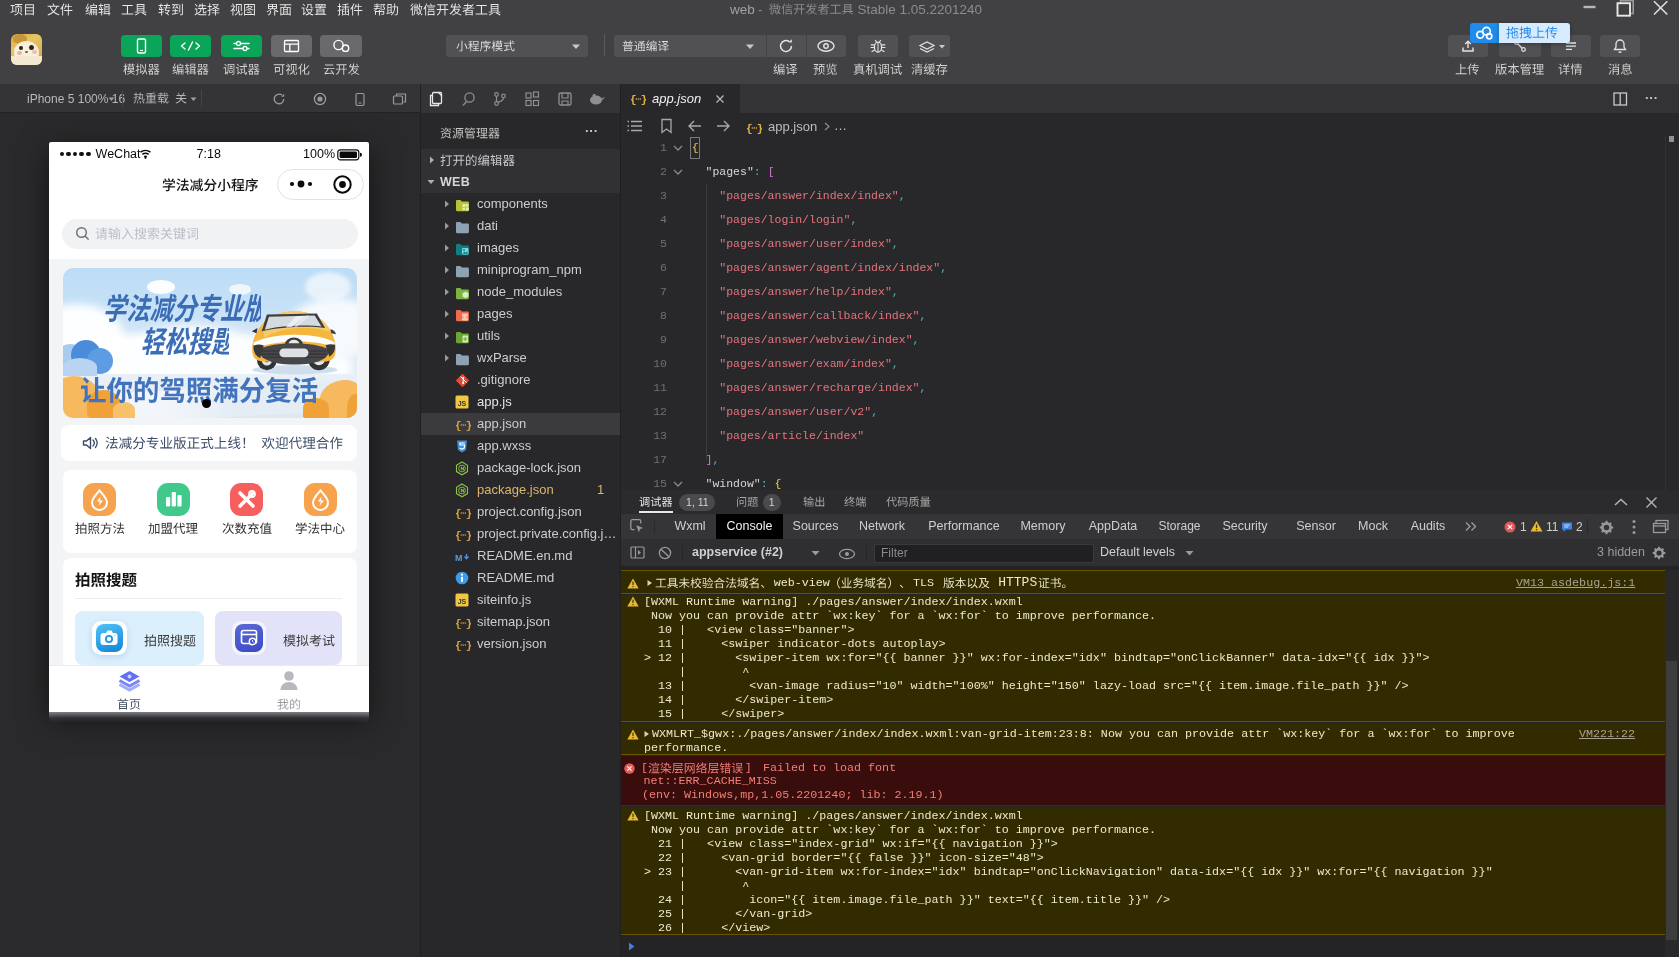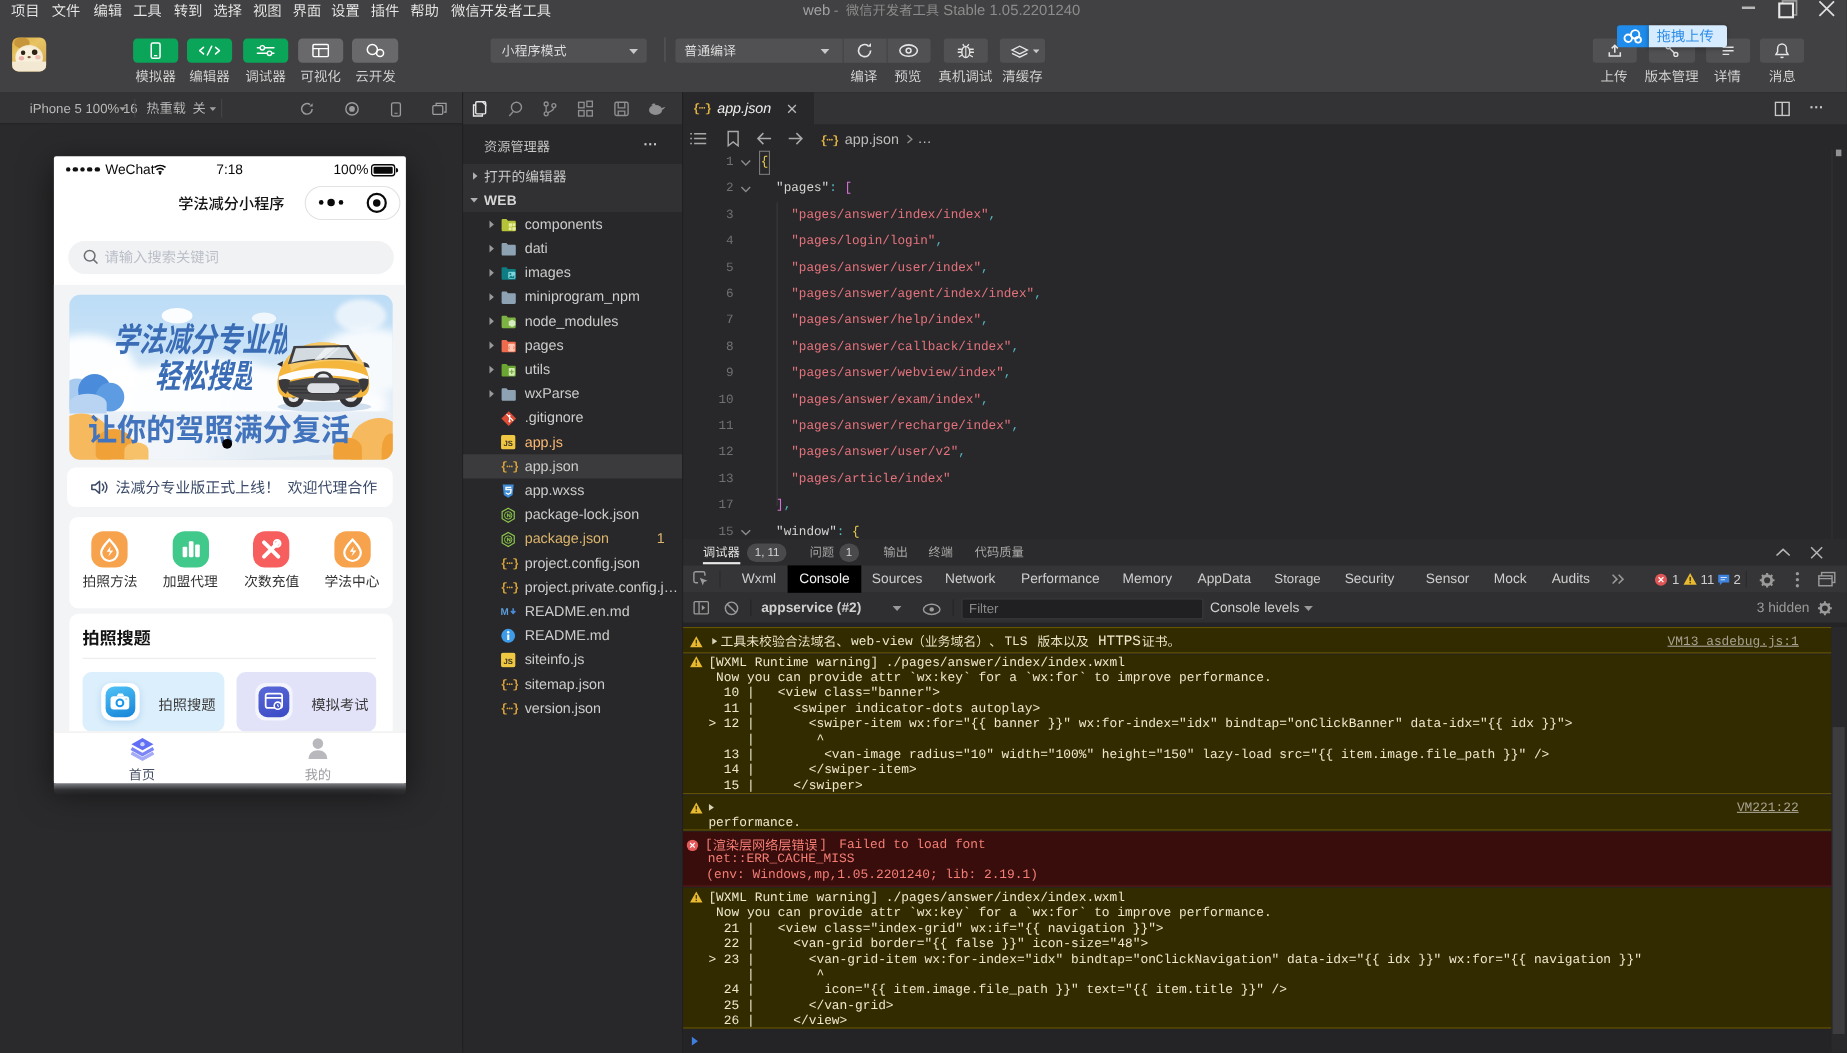--- a/index.html
+++ b/index.html
@@ -1125,21 +1125,21 @@
         <path d="M7.5 0.8L14.2 7.5 7.5 14.2 0.8 7.5z" fill="#de4c36"></path>
         <path d="M5.5 3.5l6 6M8.2 4.5v6" stroke="#fff" stroke-width="1" fill="none"></path>
         <circle cx="8.2" cy="5" r="1" fill="#fff"></circle>
         <circle cx="8.2" cy="10" r="1" fill="#fff"></circle>
       </svg></div>
     <div style="position:absolute;left:477.0px;top:370.2px;height:19.5px;display:flex;align-items:center;white-space:pre;font-family:'Liberation Sans';font-size:13px;font-weight:normal;font-style:normal;color:#cdcdcd;">.gitignore</div>
     <div style="position:absolute;left:455px;top:395.0px;"><svg width="14" height="14" viewBox="0 0 14 14">
         <rect x="0.5" y="0.5" width="13" height="13" rx="1.5" fill="#efc742"></rect>
         <text x="7" y="10.5" font-family="Liberation Sans" font-size="7" font-weight="bold" fill="#3a3422" text-anchor="middle">JS</text>
       </svg></div>
-    <div style="position:absolute;left:477.0px;top:392.2px;height:19.5px;display:flex;align-items:center;white-space:pre;font-family:'Liberation Sans';font-size:13px;font-weight:normal;font-style:normal;color:#fdba74;">app.js</div>
+    <div style="position:absolute;left:477.0px;top:392.2px;height:19.5px;display:flex;align-items:center;white-space:pre;font-family:'Liberation Sans';font-size:13px;font-weight:normal;font-style:normal;color:#e5e5e5;">app.js</div>
     <div style="position:absolute;left:420px;top:413px;width:200px;height:22px;background:#3b3b3d"></div>
     <div style="position:absolute;left:455px;top:417.0px;"><svg width="16" height="13" viewBox="0 0 16 13">
         <text x="0" y="10.5" font-family="Liberation Mono" font-size="11" font-weight="bold" fill="#d9a33c">{</text>
         <circle cx="6.3" cy="7" r="0.8" fill="#d9a33c"></circle>
         <circle cx="8.3" cy="7" r="0.8" fill="#d9a33c"></circle>
         <circle cx="10.3" cy="7" r="0.8" fill="#d9a33c"></circle>
         <text x="10.7" y="10.5" font-family="Liberation Mono" font-size="11" font-weight="bold" fill="#d9a33c">}</text>
       </svg></div>
     <div style="position:absolute;left:477.0px;top:414.2px;height:19.5px;display:flex;align-items:center;white-space:pre;font-family:'Liberation Sans';font-size:13px;font-weight:normal;font-style:normal;color:#cdcdcd;">app.json</div>
     <div style="position:absolute;left:455px;top:439.0px;"><svg width="14" height="15" viewBox="0 0 14 15">
@@ -1437,21 +1437,21 @@
     <svg style="position:absolute;left:810.0px;top:549.0px;" width="11" height="9" viewBox="0 0 11 9">
       <path d="M1.5 2l4 4.5L9.5 2z" fill="#9a9a9a"></path>
     </svg>
     <svg style="position:absolute;left:838.0px;top:547.5px;" width="18" height="12" viewBox="0 0 18 12">
       <ellipse cx="9" cy="6" rx="7.5" ry="4.6" fill="none" stroke="#9a9a9a" stroke-width="1.3"></ellipse>
       <circle cx="9" cy="6" r="2" fill="#9a9a9a"></circle>
     </svg>
     <div style="position:absolute;left:866.0px;top:545.0px;width:1.0px;height:15.0px;background:#242426;"></div>
     <div style="position:absolute;left:874.0px;top:543.5px;width:220.0px;height:19.0px;background:#202022;border:1px solid #3a3a3c;border-radius:2px;"></div>
     <div style="position:absolute;left:881.0px;top:543.5px;height:18.0px;display:flex;align-items:center;white-space:pre;font-family:'Liberation Sans';font-size:12px;font-weight:normal;font-style:normal;color:#8a8a8a;">Filter</div>
-    <div style="position:absolute;left:1100.0px;top:543.1px;height:18.8px;display:flex;align-items:center;white-space:pre;font-family:'Liberation Sans';font-size:12.5px;font-weight:normal;font-style:normal;color:#d0d0d0;">Console levels</div>
+    <div style="position:absolute;left:1100.0px;top:543.1px;height:18.8px;display:flex;align-items:center;white-space:pre;font-family:'Liberation Sans';font-size:12.5px;font-weight:normal;font-style:normal;color:#d0d0d0;">Default levels</div>
     <svg style="position:absolute;left:1184.0px;top:549.0px;" width="11" height="9" viewBox="0 0 11 9">
       <path d="M1.5 2l4 4.5L9.5 2z" fill="#9a9a9a"></path>
     </svg>
     <div style="position:absolute;left:1597.0px;top:543.1px;height:18.8px;display:flex;align-items:center;white-space:pre;font-family:'Liberation Sans';font-size:12.5px;font-weight:normal;font-style:normal;color:#9a9a9a;">3 hidden</div>
     <svg style="position:absolute;left:1652.0px;top:546.0px;" width="14" height="14" viewBox="0 0 14 14">
       <circle cx="7" cy="7" r="3.8" fill="none" stroke="#9a9a9a" stroke-width="2.4"></circle>
       <circle cx="7" cy="7" r="1.5" fill="#2f2f31"></circle>
       <path d="M7 0.7v2.2M7 11.1v2.2M0.7 7h2.2M11.1 7h2.2M2.6 2.6l1.6 1.6M11.4 2.6L9.8 4.2M2.6 11.4l1.6-1.6M11.4 11.4L9.8 9.8" stroke="#9a9a9a" stroke-width="1.8"></path>
     </svg>
     <div style="position:absolute;left:620px;top:570px;width:1044.5px;height:24px;background:#332b00;border-top:1px solid #665500;border-bottom:1px solid #665500"></div>
@@ -1574,20 +1574,21 @@
   14 |       &lt;/swiper-item&gt;
   15 |     &lt;/swiper&gt;</div>
     <svg style="position:absolute;left:627.0px;top:728.5px;" width="12" height="11" viewBox="0 0 12 11">
       <path d="M6 0.5L11.7 10.5H0.3z" fill="#e8b931"></path>
       <rect x="5.4" y="3.6" width="1.2" height="3.4" fill="#3a3a00"></rect>
       <rect x="5.4" y="8" width="1.2" height="1.2" fill="#3a3a00"></rect>
     </svg>
     <svg style="position:absolute;left:643.0px;top:730.0px;" width="7" height="8" viewBox="0 0 7 8">
       <path d="M1.5 1l4.5 3-4.5 3z" fill="#d8d2b8"></path>
     </svg>
+    <div style="position:absolute;left:652.0px;top:727.1px;font-family:'Liberation Mono';font-size:11.7px;line-height:14px;white-space:pre;color:#efe8cd;">WXMLRT_$gwx:./pages/answer/index/index.wxml:van-grid-item:23:8: Now you can provide attr `wx:key` for a `wx:for` to improve</div>
     <div style="position:absolute;left:644.0px;top:741.1px;font-family:'Liberation Mono';font-size:11.7px;line-height:14px;white-space:pre;color:#efe8cd;">performance.</div>
     <div style="position:absolute;left:1579.0px;top:727.0px;font-family:'Liberation Mono';font-size:11.7px;line-height:14px;white-space:pre;color:#a8a191;text-decoration:underline;">VM221:22</div>
     <svg style="position:absolute;left:623.5px;top:762.5px;" width="11" height="11" viewBox="0 0 11 11">
       <circle cx="5.5" cy="5.5" r="5.2" fill="#e35a5a"></circle>
       <path d="M3.4 3.4l4.2 4.2M7.6 3.4L3.4 7.6" stroke="#fff" stroke-width="1.1"></path>
     </svg>
     <div style="position:absolute;left:641.0px;top:760.6px;font-family:'Liberation Mono';font-size:11.7px;line-height:14px;white-space:pre;color:#f57e76;">[</div>
     <div style="position:absolute;left:648.0px;top:761.5px;">
       <svg class="t" width="95" height="15" viewBox="0 0 95 15" fill="#f57e76">
         <g transform="translate(0.0,10.5) scale(0.01190,-0.01190)">

